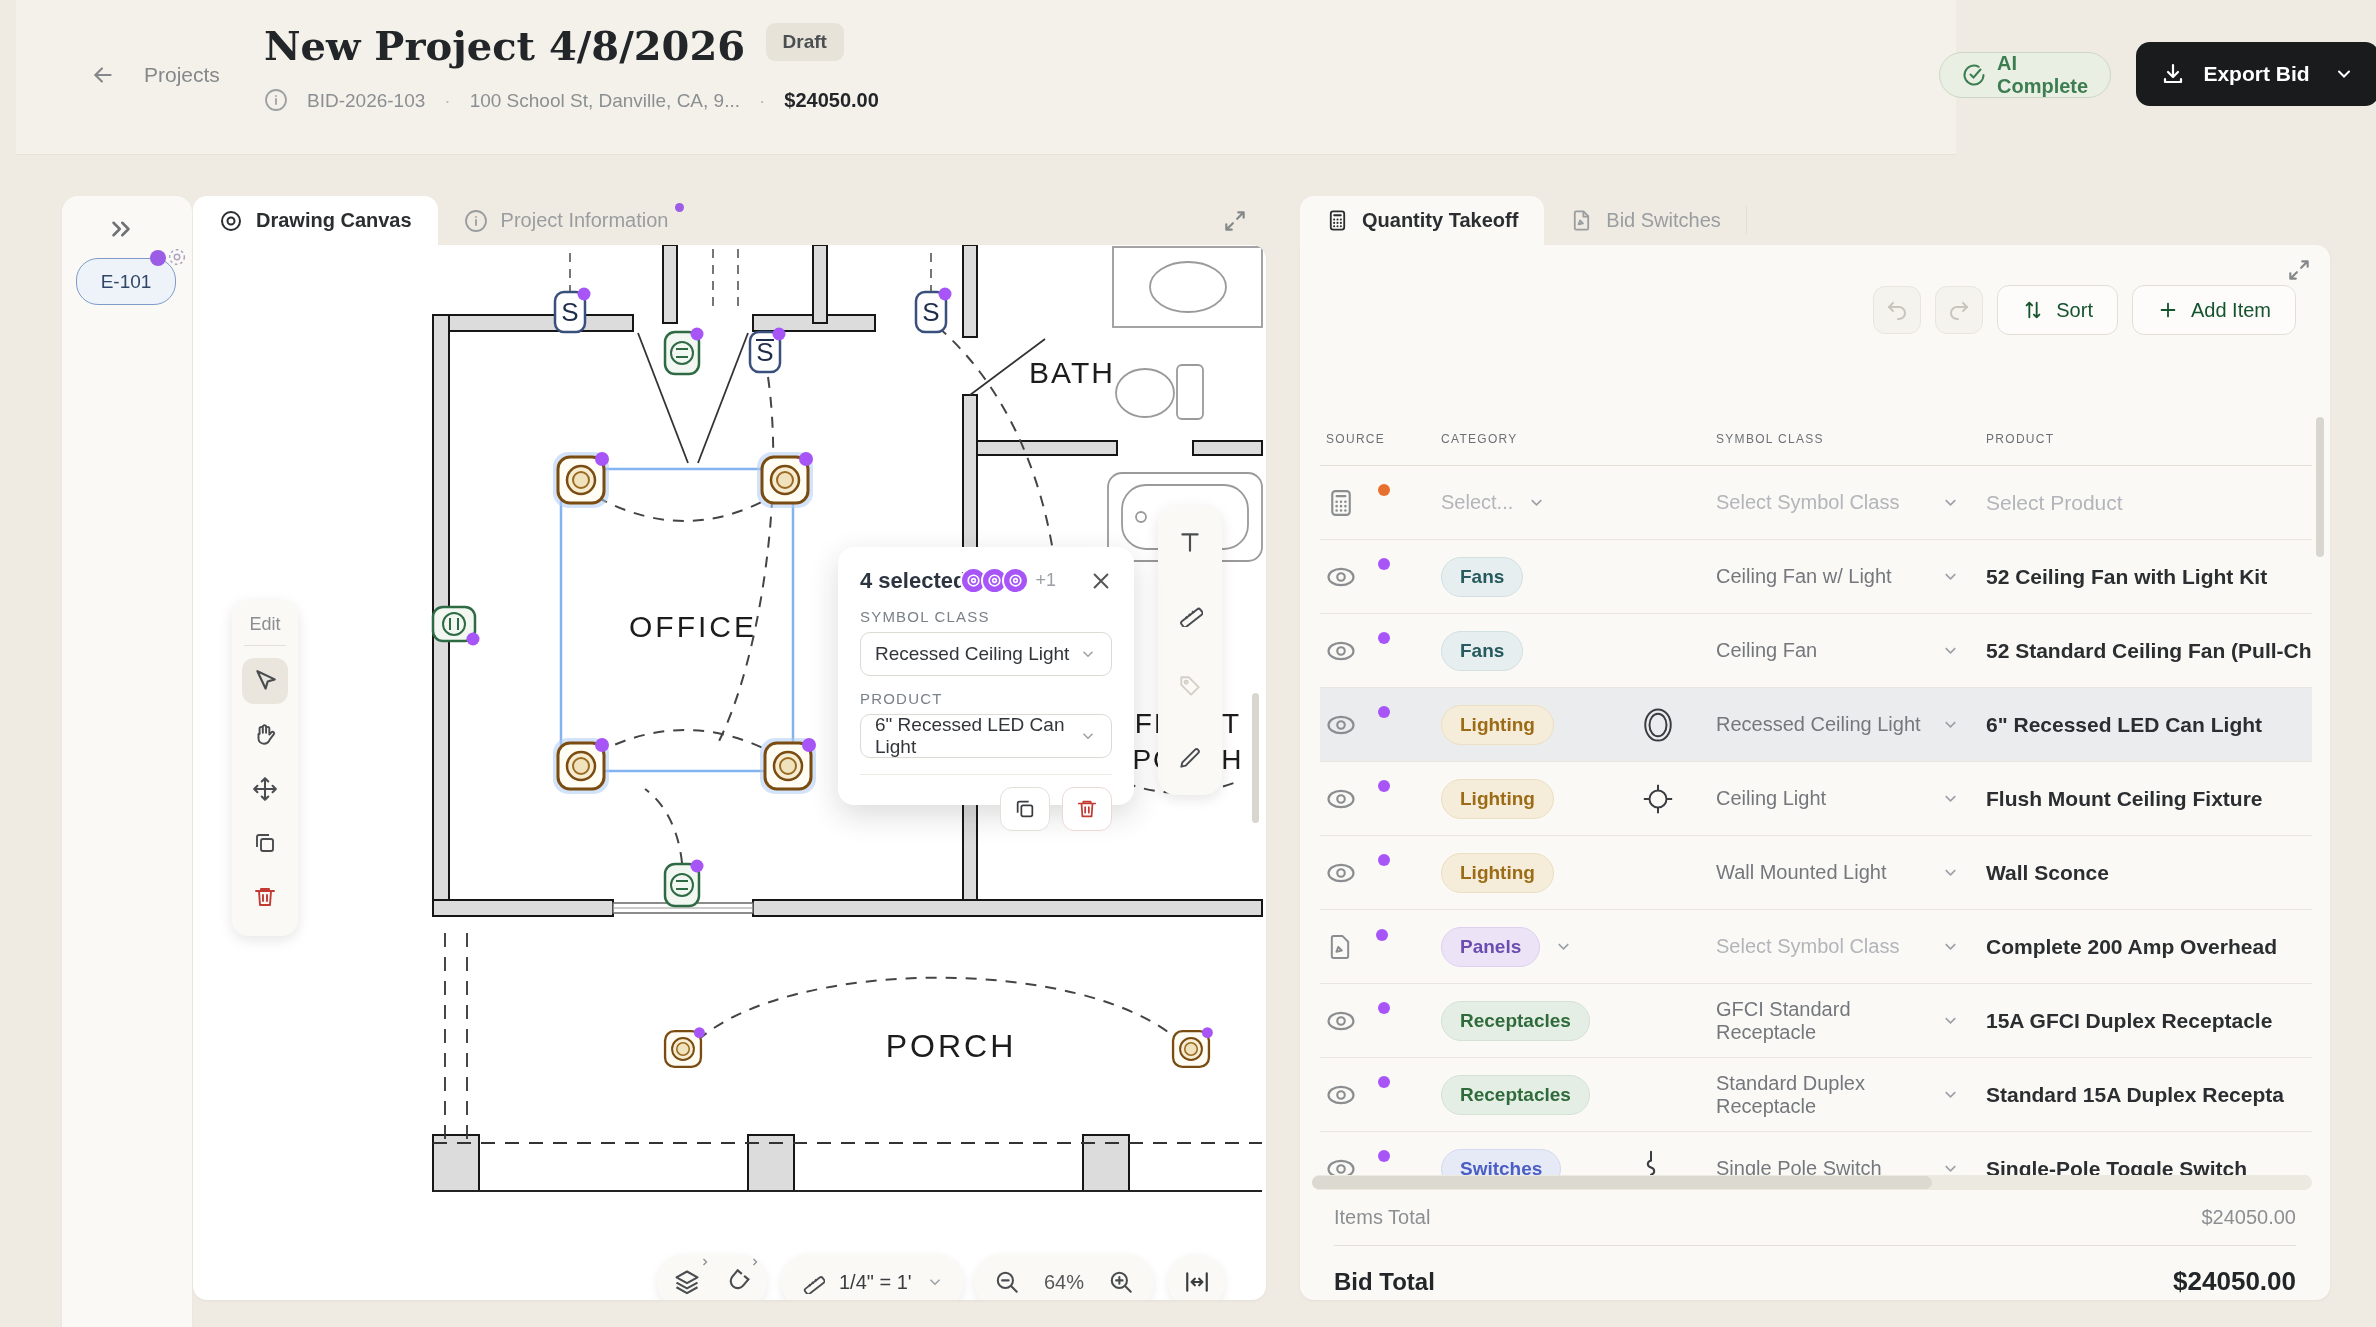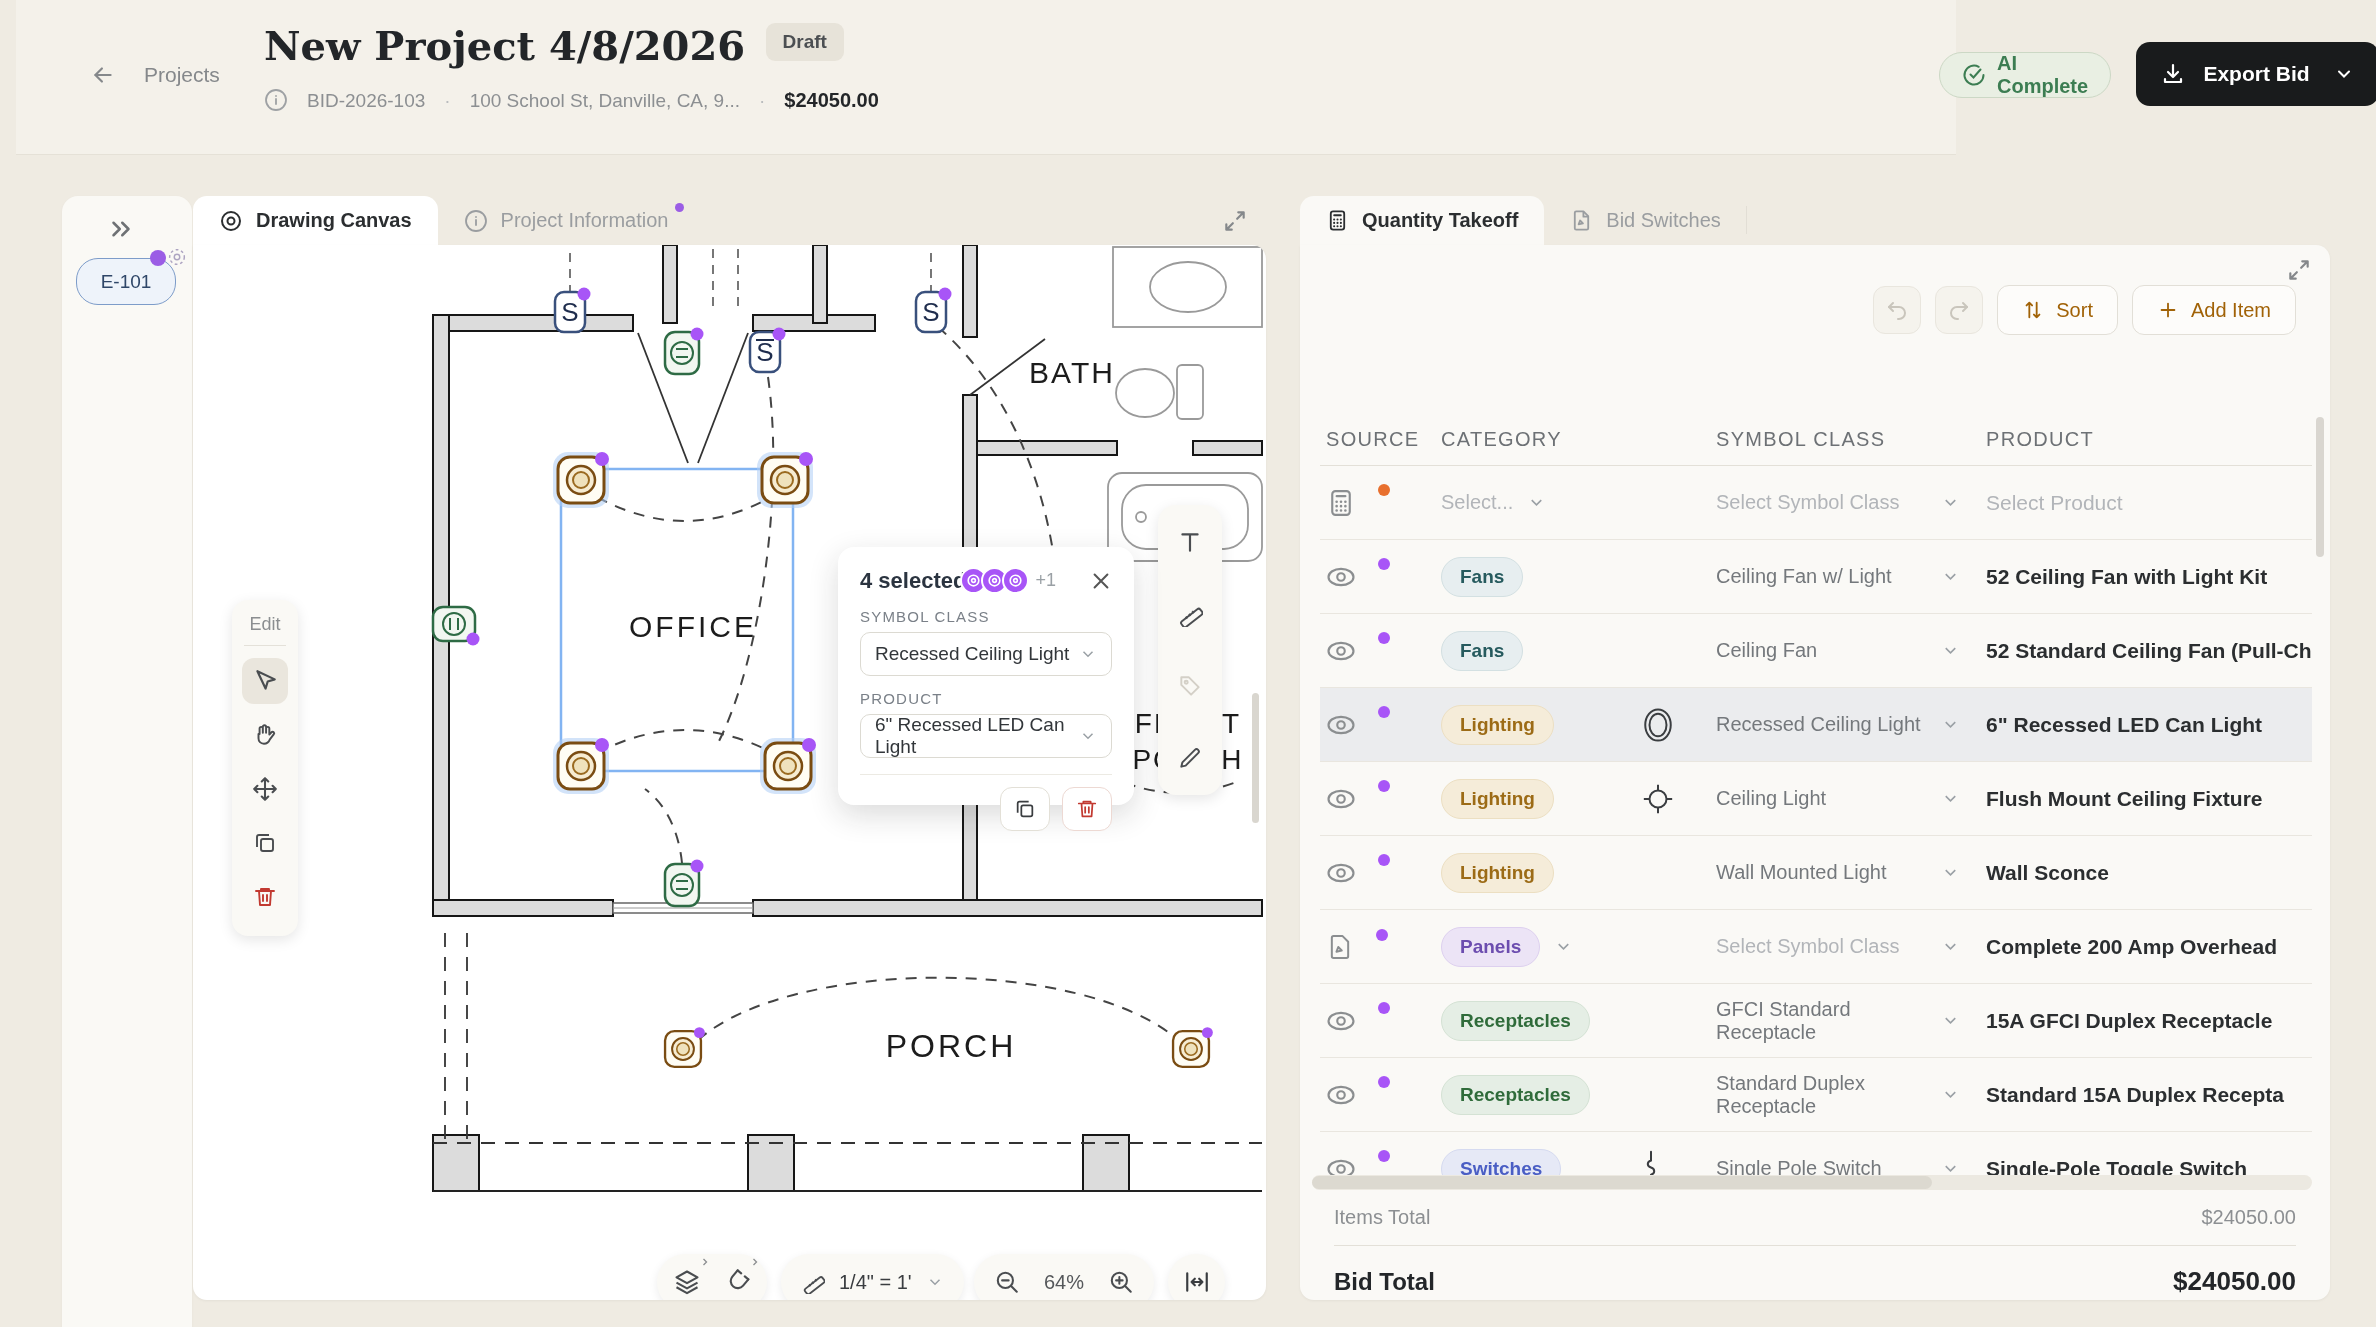--- a/index.html
+++ b/index.html
@@ -75,25 +75,25 @@
   .mini-chev { position:relative; }
   .mini-chev > .chev-sup { position:absolute; right:-10px; top:-12px; color:#8b8e90; }
 
   
   #right-panel { left:1300px; top:196px; width:1030px; height:1104px; }
   #rp-body { position:absolute; left:0; top:49px; width:1030px; height:1055px; background:#faf9f6; border-radius:0 14px 14px 14px; box-shadow:0 1px 3px rgba(0,0,0,.05); overflow:hidden; }
   .tab .vsep { position:absolute; right:0; top:10px; width:1px; height:28px; background:#e2ded5; }
   #rp-expand { position:absolute; right:18px; top:12px; color:#85888b; }
   #rp-actions { position:absolute; right:34px; top:40px; display:flex; gap:14px; align-items:center; }
   .icon-btn { width:48px; height:48px; border:1.5px solid #e9e6de; background:#f5f3ed; border-radius:12px; display:flex; align-items:center; justify-content:center; color:#c9c5bc; }
-  .bar-btn { height:50px; border:1.5px solid #e2dfd7; background:#fdfcfa; border-radius:12px; display:flex; align-items:center; gap:12px; padding:0 24px; font-size:20px; color:#a16207; }
+  .bar-btn { height:50px; border:1.5px solid #e2dfd7; background:#fdfcfa; border-radius:12px; display:flex; align-items:center; gap:12px; padding:0 24px; font-size:20px; color:#14532d; }
 
   
   #table-wrap { position:absolute; left:20px; top:168px; width:992px; height:782px; }
-  #table-head { display:grid; grid-template-columns:115px 200px 75px 270px 1fr; height:53px; align-items:center; border-bottom:1px solid #e3e0d8; color:#6d7175; font-size:20px; letter-spacing:1.3px; padding-left:6px; }
+  #table-head { display:grid; grid-template-columns:115px 200px 75px 270px 1fr; height:53px; align-items:center; border-bottom:1px solid #e3e0d8; color:#6d7175; font-size:12px; letter-spacing:1.3px; padding-left:6px; }
   #table-scroll { height:729px; overflow:hidden; }
   .t-row { display:grid; grid-template-columns:115px 200px 75px 270px 1fr; height:74px; align-items:center; border-bottom:1px solid #e9e6df; padding-left:6px; }
   .t-row.hl { background:#ebecee; }
   .c-source { display:flex; align-items:flex-start; gap:22px; color:#8b8e90; }
   .src-dot { width:12px; height:12px; border-radius:50%; margin-top:-4px; }
   .badge { display:inline-block; border-radius:20px; padding:8px 18px; font-size:19px; font-weight:700; border:1px solid transparent; }
   .c-cat { display:flex; align-items:center; gap:14px; color:#9aa0a5; font-size:20px; }
   .c-sym-icon { color:#3a3d40; display:flex; align-items:center; }
   .c-symclass { display:flex; align-items:center; justify-content:space-between; padding-right:26px; font-size:20px; color:#74787c; }
   .c-symclass.ph, .c-cat.ph { color:#b2b5b9; }

